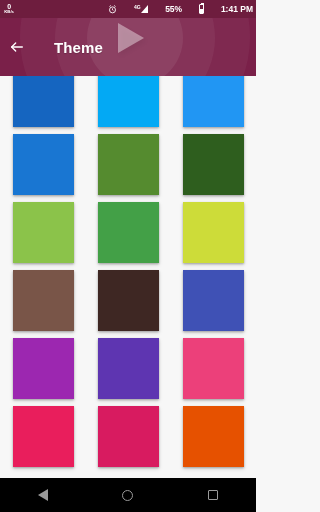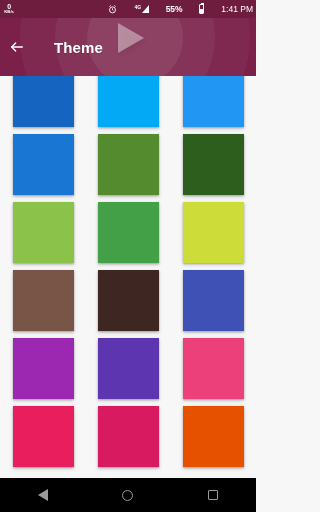--- a/index.html
+++ b/index.html
@@ -17,21 +17,21 @@
     background:#6E1D3E;
     display:flex; align-items:center; justify-content:space-between;
     padding:0 3px 0 4px; color:#fff; overflow:hidden; z-index:5;
   }
   .sb-left{ display:flex; flex-direction:column; align-items:center; line-height:1;
             font-size:6px; z-index:2; }
   .sb-left .spd{ font-size:7px; font-weight:700; letter-spacing:-.2px; }
   .sb-left .unit{ font-size:4.5px; font-weight:700; transform:scale(.95); }
   .sb-right{ display:flex; align-items:center; gap:17px; z-index:2; }
   .sb-right .txt{ font-size:8.5px; font-weight:700; letter-spacing:-.1px; }
-  .sb-right .clk{ font-size:8.5px; font-weight:400; }
+  .sb-right .clk{ font-size:8.5px; font-weight:700; }
   .ico{ display:inline-flex; align-items:center; }
   .sig4g{ display:flex; align-items:flex-end; gap:.5px; }
   .sig4g .g4{ font-size:5px; font-weight:700; line-height:1; margin-bottom:3px; }
   .tri{ width:0;height:0; border-left:7px solid transparent; border-bottom:8px solid #fff; }
   .batt{ width:5px; height:10px; border:1px solid #fff; border-radius:1px; position:relative; }
   .batt::before{ content:""; position:absolute; top:-2px; left:1px; width:3px; height:1.5px; background:#fff; }
   .batt .fill{ position:absolute; bottom:0; left:0; right:0; height:55%; background:#fff; }
 
   
   .toolbar{

